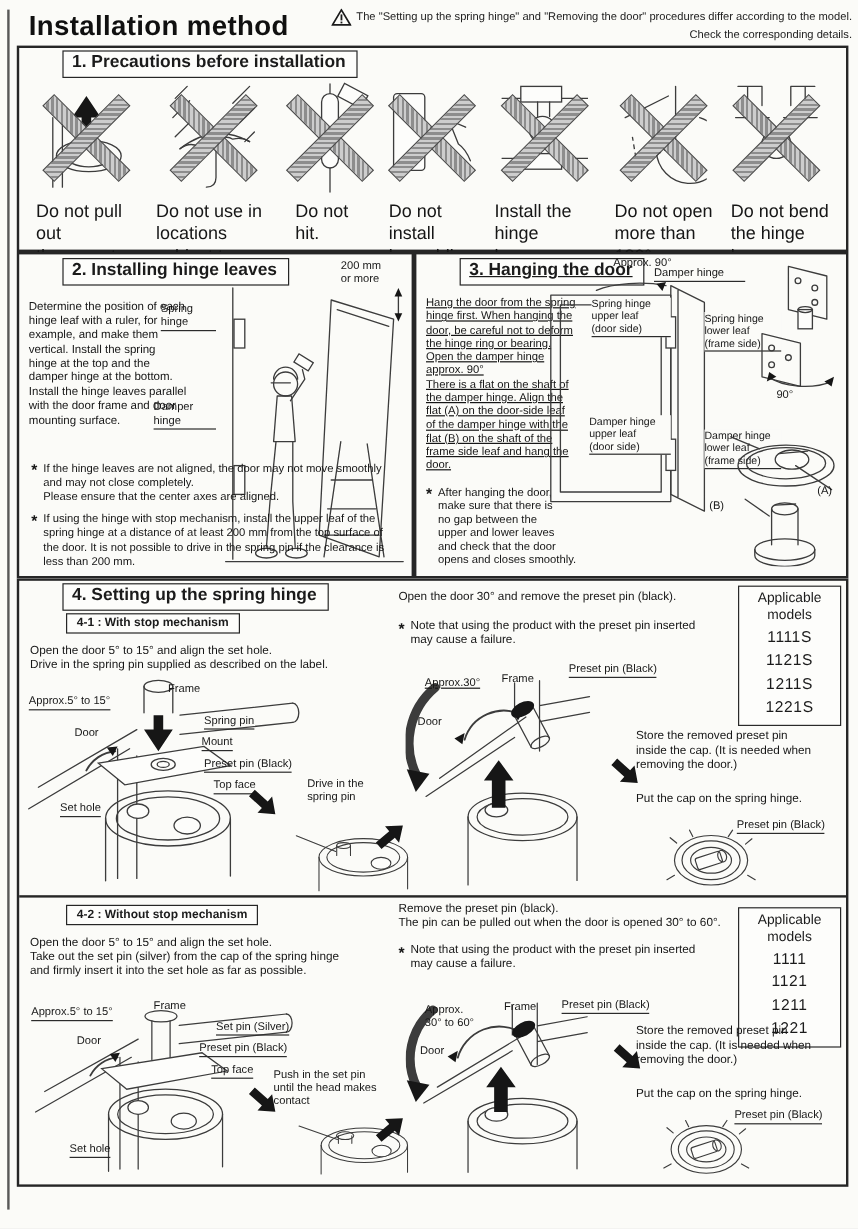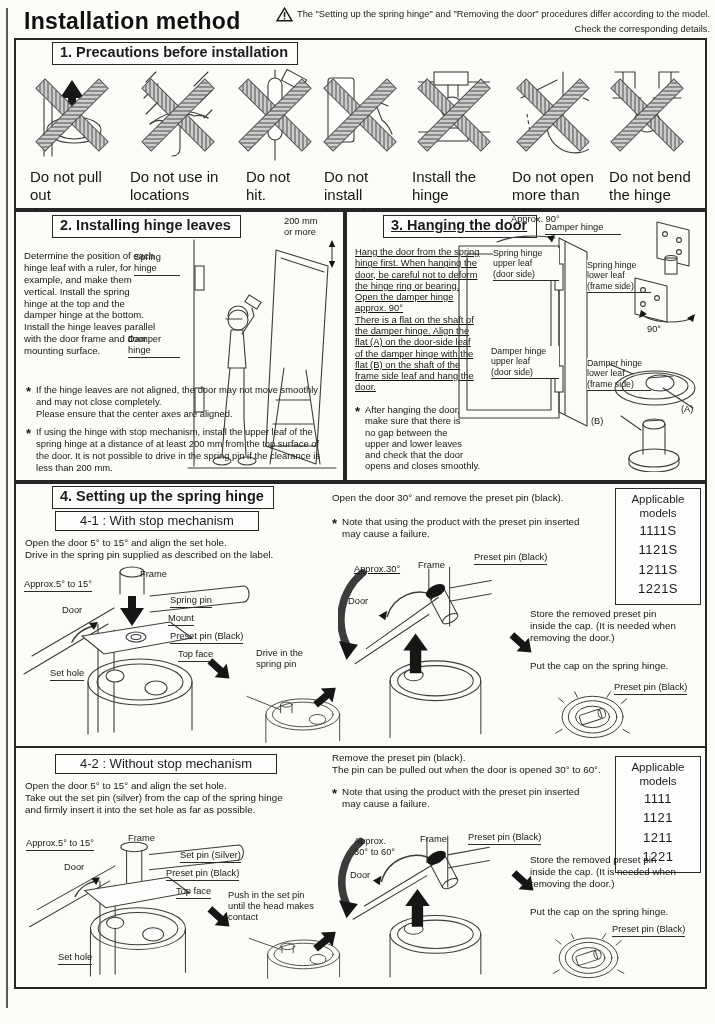--- a/index.html
+++ b/index.html
@@ -7,21 +7,21 @@
         font-family:"Liberation Sans", sans-serif;color:#1b1b1b;}
   .scanline{position:absolute;left:6px;top:8px;width:2px;height:1000px;background:#2f2f2f;opacity:.8;}
   .pre{white-space:pre-line;}
   h1.title{position:absolute;left:24px;top:8px;margin:0;font-size:23px;font-weight:bold;letter-spacing:.3px;color:#101010;}
   .warn{position:absolute;right:5px;top:7px;width:475px;text-align:right;font-size:9.3px;line-height:1.55;color:#222;}
   .warn .row1{display:flex;justify-content:flex-end;gap:4px;align-items:flex-start;}
   .tri svg{display:block;}
   .sec{position:absolute;border:2px solid #262626;background:#fbfbf8;}
   .tab{position:absolute;border:1.6px solid #262626;background:#fdfdfb;font-weight:bold;padding:2px 9px 3px 7px;line-height:1.1;margin-left:33px;}
   .tab.big{font-size:14.5px;}
-  .tab.sm{font-size:13px;font-weight:normal;padding:2px 24px;}
+  .tab.sm{font-size:10px;font-weight:bold;padding:2px 8px;}
   
   .icons-row{position:absolute;left:6px;top:28px;display:flex;}
   .pitem{position:relative;}
   .xicon{position:relative;width:72px;height:94px;margin:0 auto;}
   .xbar{position:absolute;left:50%;top:50%;width:90px;height:14px;
         background:repeating-linear-gradient(45deg,#cdcdcd 0 2px,#8d8d8d 2px 4px);
         border:1px solid #4c4c4c;box-sizing:border-box;}
   .xbar.a{transform:translate(-50%,-50%) rotate(45deg);}
   .xbar.b{transform:translate(-50%,-50%) rotate(-45deg);}
   .cap{font-size:15px;line-height:1.22;padding:6px 2px 0 8px;color:#161616;}

